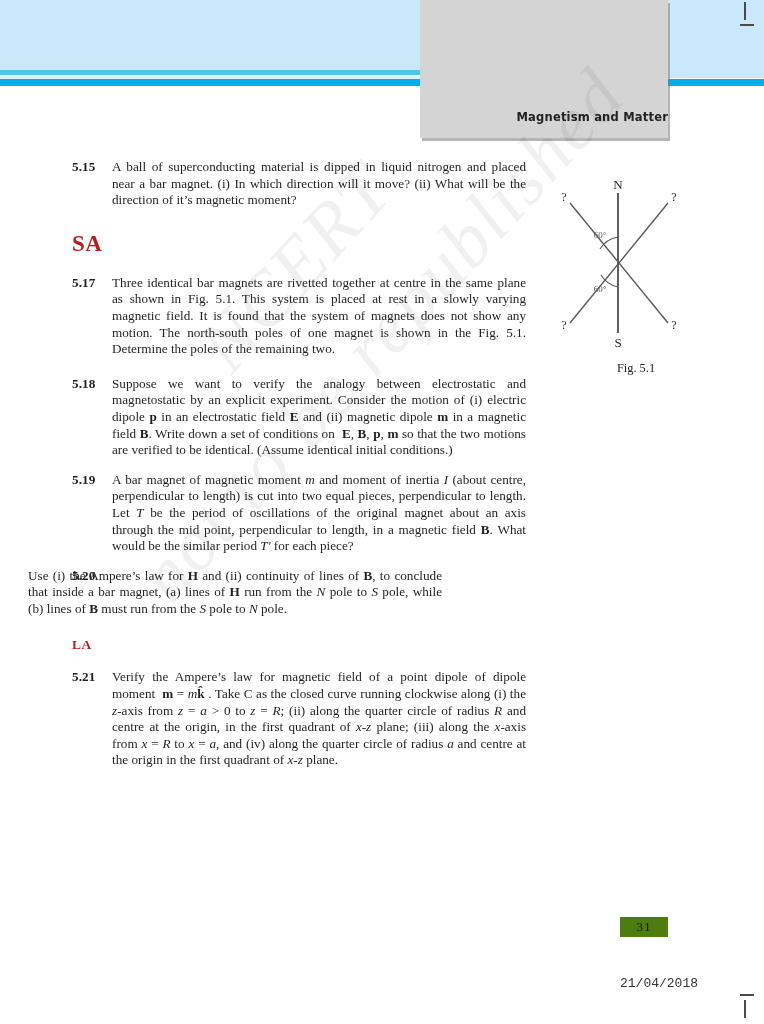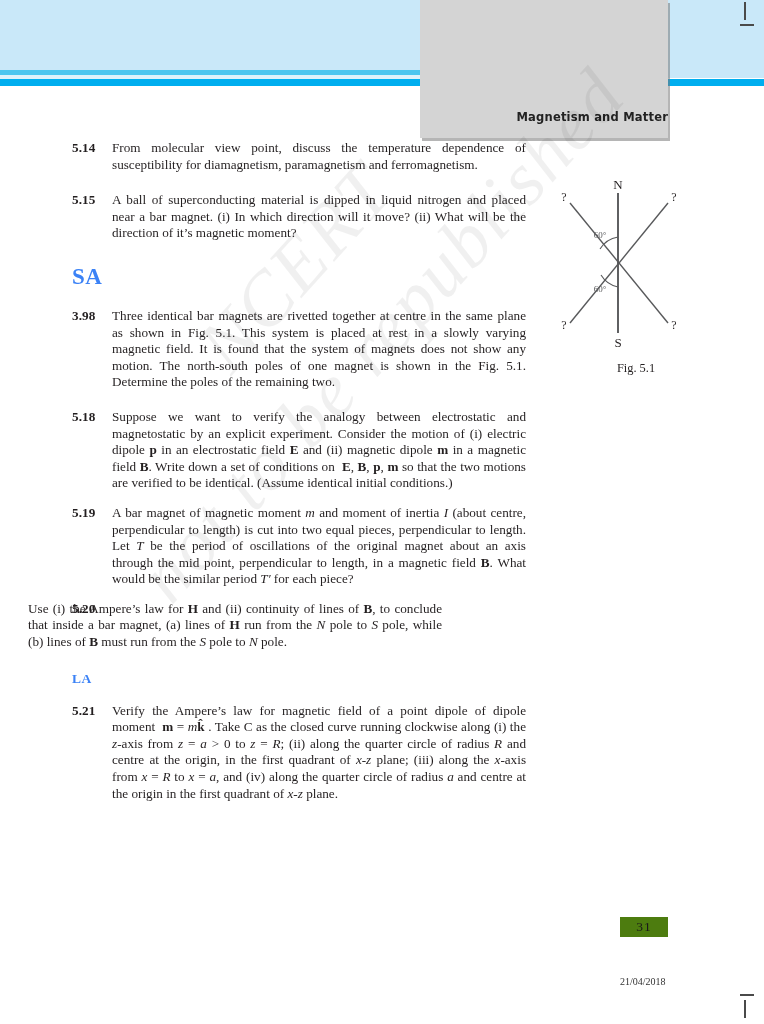--- a/index.html
+++ b/index.html
@@ -104,21 +104,21 @@
     font-size:13.2px;
     line-height:16.6px;
     text-align:justify;
     color:#231f20;
   }
   .narrow{ width:414px; }
 
   .sechead{
     font-family:"Liberation Serif", serif;
     font-weight:bold;
-    color:#3b82f6;
+    color:#b91c1c;
     letter-spacing:0.5px;
   }
   #sa-head{
     position:relative;
     margin:22px 0 17px 72px;
     font-size:23px;
   }
   #la-head{
     position:relative;
     margin:20px 0 16px 72px;
@@ -147,22 +147,22 @@
     width:48px;height:20px;
     background:#4d7c0f;
     text-align:center;
     font-size:13.5px;
     line-height:20px;
     color:#1a1a1a;
     letter-spacing:1px;
   }
   #print-date{
     position:absolute;left:620px;top:976px;
-    font-family:Liberation Serif, serif;
-    font-size:10px;
+    font-family:Liberation Mono, monospace;
+    font-size:13px;
     color:#333;
   }
 </style>
 </head>
 <body>
 
 <div id="header-band"></div>
 <div id="header-rule-thick"></div>
 <div id="header-rule-gap"></div>
 <div id="header-rule-bottom"></div>
@@ -199,35 +199,31 @@
     <text x="8" y="154" font-family="Liberation Serif, serif" font-size="12" fill="#231f20" text-anchor="middle">?</text>
     <text x="118" y="154" font-family="Liberation Serif, serif" font-size="12" fill="#231f20" text-anchor="middle">?</text>
     <text x="44" y="63" font-family="Liberation Serif, serif" font-size="9" fill="#58595b" text-anchor="middle">60°</text>
     <text x="44" y="117" font-family="Liberation Serif, serif" font-size="9" fill="#58595b" text-anchor="middle">60°</text>
   </svg>
   <div id="figure-caption">Fig. 5.1</div>
 </div>
 
 <div id="content">
 
-  <div class="qitem">
-    <span class="qnum">5.14</span>
-    <div class="qbody narrow">From molecular view point, discuss the temperature dependence of susceptibility for diamagnetism, paramagnetism and ferromagnetism.</div>
-  </div>
 
   <div class="qitem" style="margin-top:19px;">
     <span class="qnum">5.15</span>
     <div class="qbody narrow">A ball of superconducting material is dipped in liquid nitrogen and placed near a bar magnet. (i) In which direction will it move? (ii) What will be the direction of it’s magnetic moment?</div>
   </div>
 
   <div id="sa-head" class="sechead">SA</div>
 
 
   <div class="qitem" style="margin-top:18px;">
-    <span class="qnum">3.98</span>
+    <span class="qnum">5.17</span>
     <div class="qbody narrow">Three identical bar magnets are rivetted together at centre in the same plane as shown in Fig.&nbsp;5.1. This system is placed at rest in a slowly varying magnetic field. It is found that the system of magnets does not show any motion. The north-south poles of one magnet is shown in the Fig.&nbsp;5.1. Determine the poles of the remaining two.</div>
   </div>
 
   <div class="qitem" style="margin-top:18px;">
     <span class="qnum">5.18</span>
     <div class="qbody narrow">Suppose we want to verify the analogy between electrostatic and magnetostatic by an explicit experiment. Consider the motion of (i)&nbsp;electric dipole <b class="vec">p</b> in an electrostatic field <b class="vec">E</b> and (ii) magnetic dipole <b class="vec">m</b> in a magnetic field <b class="vec">B</b>. Write down a set of conditions on&nbsp; <b class="vec">E</b>, <b class="vec">B</b>, <b class="vec">p</b>, <b class="vec">m</b> so that the two motions are verified to be identical. (Assume identical initial conditions.)</div>
   </div>
 
   <div class="qitem" style="margin-top:10px;">
     <span class="qnum">5.19</span>

